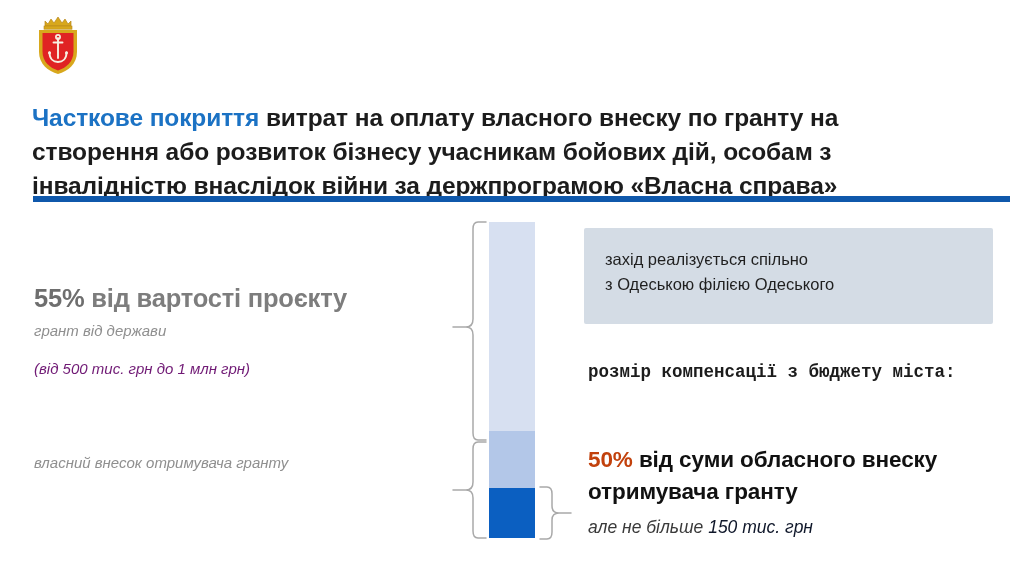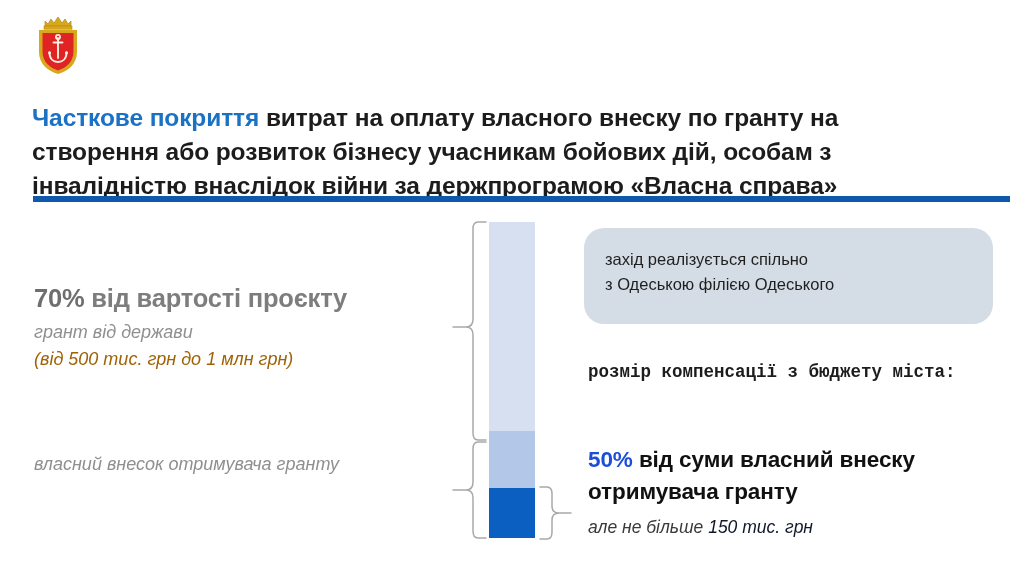--- a/index.html
+++ b/index.html
@@ -86,41 +86,41 @@
     font-weight: 700;
     color: #7d7d7d;
     line-height: 1.18;
     letter-spacing: -0.2px;
     white-space: nowrap;
   }
   .headline .pct { color: #6e6e6e; }
 
   .subline {
     margin-top: 8px;
-    font-size: 18px;
+    font-size: 15px;
     font-style: italic;
     color: #8f8f8f;
     line-height: 1.3;
     white-space: nowrap;
   }
   .subline.faint {
-    margin-top: 4px;
-    font-size: 18px;
-    color: #a16207;
+    margin-top: 18px;
+    font-size: 15px;
+    color: #701a75;
   }
 
   
   .note-box {
     position: absolute;
     left: 584px;
     top: 228px;
     width: 409px;
     height: 96px;
     background: #d4dce5;
-    border-radius: 20px;
+    border-radius: 2px;
     box-sizing: border-box;
     padding: 19px 0 0 21px;
   }
   .note-box p {
     margin: 0;
     font-size: 16.5px;
     line-height: 1.52;
     color: #1f1f1f;
     white-space: nowrap;
   }
@@ -142,21 +142,21 @@
     top: 444px;
     width: 420px;
   }
   .offer-headline {
     font-size: 22.5px;
     font-weight: 700;
     color: #111111;
     line-height: 1.42;
     letter-spacing: -0.1px;
   }
-  .offer-headline .pct { color: #1d4ed8; margin-top: 30px; }
+  .offer-headline .pct { color: #c2410c; margin-top: 30px; }
   .offer-note {
     margin-top: 9px;
     font-size: 17.5px;
     font-style: italic;
     color: #3a3a3a;
     white-space: nowrap;
   }
   .offer-note .amount { color: #0f172a; }
 </style>
 </head>
@@ -210,34 +210,34 @@
   </div>
 
   <div class="bracket bracket-right">
     <svg viewBox="0 0 38 54" xmlns="http://www.w3.org/2000/svg">
       <path d="M2 1 L9 1 C13 1 14 4 14 8 L14 20 C14 25 16 27 21 27 L33 27
                L21 27 C16 27 14 29 14 34 L14 46 C14 50 13 53 9 53 L2 53" fill="none" stroke="#a9a9a9" stroke-width="1.5" stroke-linecap="round" stroke-linejoin="round"></path>
     </svg>
   </div>
 
   <div class="left-block block-70">
-    <div class="headline"><span class="pct">70%</span><span> від вартості проєкту</span></div>
+    <div class="headline"><span class="pct">55%</span><span> від вартості проєкту</span></div>
     <div class="subline">грант від держави</div>
     <div class="subline faint">(від 500 тис. грн до 1 млн грн)</div>
   </div>
 
   <div class="left-block block-30">
     <div class="subline">власний внесок отримувача гранту</div>
   </div>
 
   <div class="note-box">
     <p>захід реалізується спільно</p>
     <p>з Одеською філією Одеського</p>
   </div>
 
   <div class="compensation-label">розмір компенсації з бюджету міста:</div>
 
   <div class="offer">
-    <div class="offer-headline"><span class="pct">50%</span><span> від суми власний внеску отримувача гранту</span></div>
+    <div class="offer-headline"><span class="pct">50%</span><span> від суми обласного внеску отримувача гранту</span></div>
     <div class="offer-note"><span>але не більше </span><span class="amount">150 тис. грн</span></div>
   </div>
 
 </div>
 
 </body></html>

